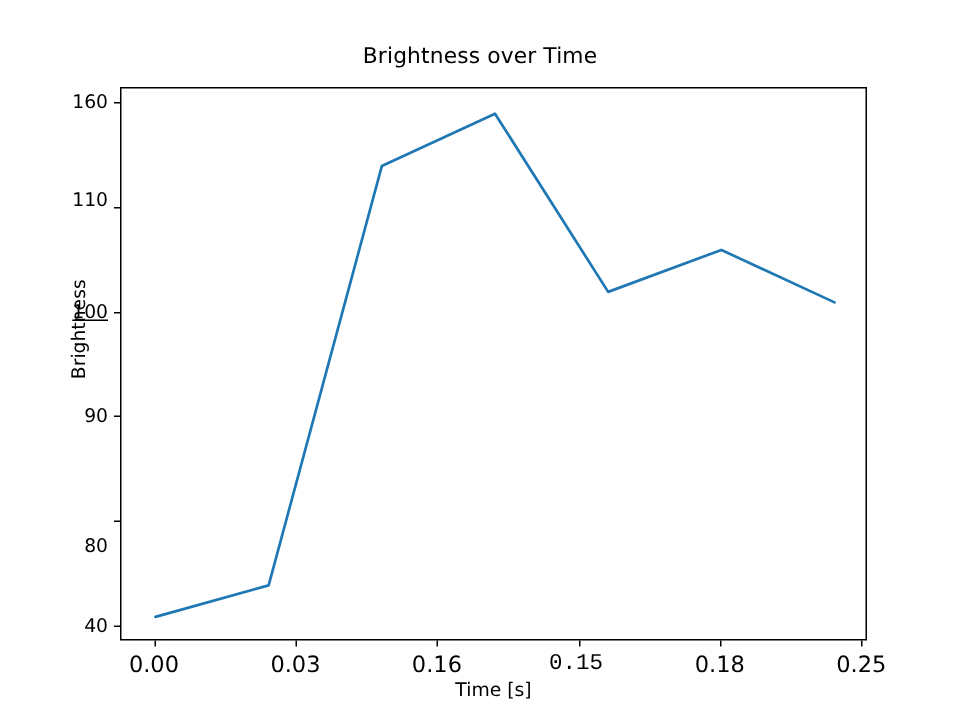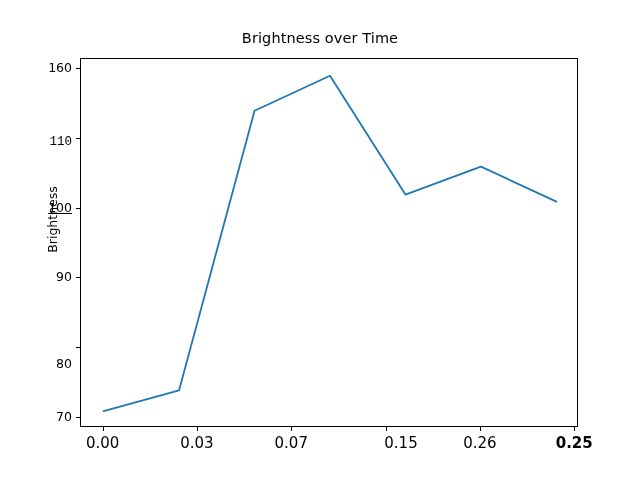--- a/index.html
+++ b/index.html
@@ -98,47 +98,48 @@
 
   <div id="chart-title">Brightness over Time</div>
 
   <div id="axes">
     <svg id="plot-svg" viewBox="0 0 498 369" preserveAspectRatio="none">
       <polyline id="data-line" fill="none" stroke="#1f77b4" stroke-width="1.8" stroke-linejoin="round" stroke-linecap="round" points="22.64,352.23 98.09,331.26 173.55,51.72 249.00,16.77 324.45,135.58 399.91,107.63 475.36,142.57"></polyline>
     </svg>
   </div>
 
   <div id="ytick-labels">
-      <div class="ytick-label" style="left: 20px; width: 52px; top: 409.216px;">70</div>
+      <div class="ytick-label" style="left: 20px; width: 52px; top: 409.216px;">40</div>
       <div class="ytick-label" style="left: 20px; width: 52px; top: 356px;">80</div>
       <div class="ytick-label" style="left: 20px; width: 52px; top: 269.443px;">90</div>
       <div class="ytick-label" style="left: 20px; width: 52px; top: 199.557px; text-decoration: underline;">100</div>
-      <div class="ytick-label" style="left: 20px; width: 52px; top: 135px; font-family: Liberation Mono, monospace;">110</div>
+      <div class="ytick-label" style="left: 20px; width: 52px; top: 125px;">110</div>
       <div class="ytick-label" style="left: 20px; width: 52px; top: 59.7841px;">160</div>
     </div>
   <div id="xtick-labels">
       <div class="xtick-label" style="left: 72.6364px; width: 60px; top: 434px;">0.00</div>
       <div class="xtick-label" style="left: 166.955px; width: 60px; top: 434px;">0.03</div>
-      <div class="xtick-label" style="left: 261.273px; width: 60px; top: 434px;">0.07</div>
-      <div class="xtick-label" style="left: 371px; width: 60px; top: 434px;">0.15</div>
-      <div class="xtick-label" style="left: 449.909px; width: 60px; top: 434px;">0.26</div>
-      <div class="xtick-label" style="left: 544.227px; width: 60px; top: 434px; font-weight: bold;">0.25</div>
+      <div class="xtick-label" style="left: 261.273px; width: 60px; top: 434px;">0.16</div>
+      <div class="xtick-label" style="left: 354px; width: 60px; top: 434px; font-family: Liberation Mono, monospace;">0.15</div>
+      <div class="xtick-label" style="left: 449.909px; width: 60px; top: 434px;">0.18</div>
+      <div class="xtick-label" style="left: 544.227px; width: 60px; top: 434px;">0.25</div>
     </div>
   <div id="ytick-marks">
       <div class="ytick-mark" style="left: 76px; top: 417px;"></div>
       <div class="ytick-mark" style="left: 76px; top: 347px;"></div>
       <div class="ytick-mark" style="left: 76px; top: 277px;"></div>
       <div class="ytick-mark" style="left: 76px; top: 208px;"></div>
       <div class="ytick-mark" style="left: 76px; top: 138px;"></div>
       <div class="ytick-mark" style="left: 76px; top: 68px;"></div>
     </div>
   <div id="xtick-marks">
       <div class="xtick-mark" style="left: 103px; top: 427px;"></div>
       <div class="xtick-mark" style="left: 197px; top: 427px;"></div>
       <div class="xtick-mark" style="left: 291px; top: 427px;"></div>
       <div class="xtick-mark" style="left: 386px; top: 427px;"></div>
       <div class="xtick-mark" style="left: 480px; top: 427px;"></div>
       <div class="xtick-mark" style="left: 574px; top: 427px;"></div>
     </div>
 
+  <div id="xlabel">Time [s]</div>
   <div id="ylabel">Brightness</div>
 
 </div>
 
 </body></html>

